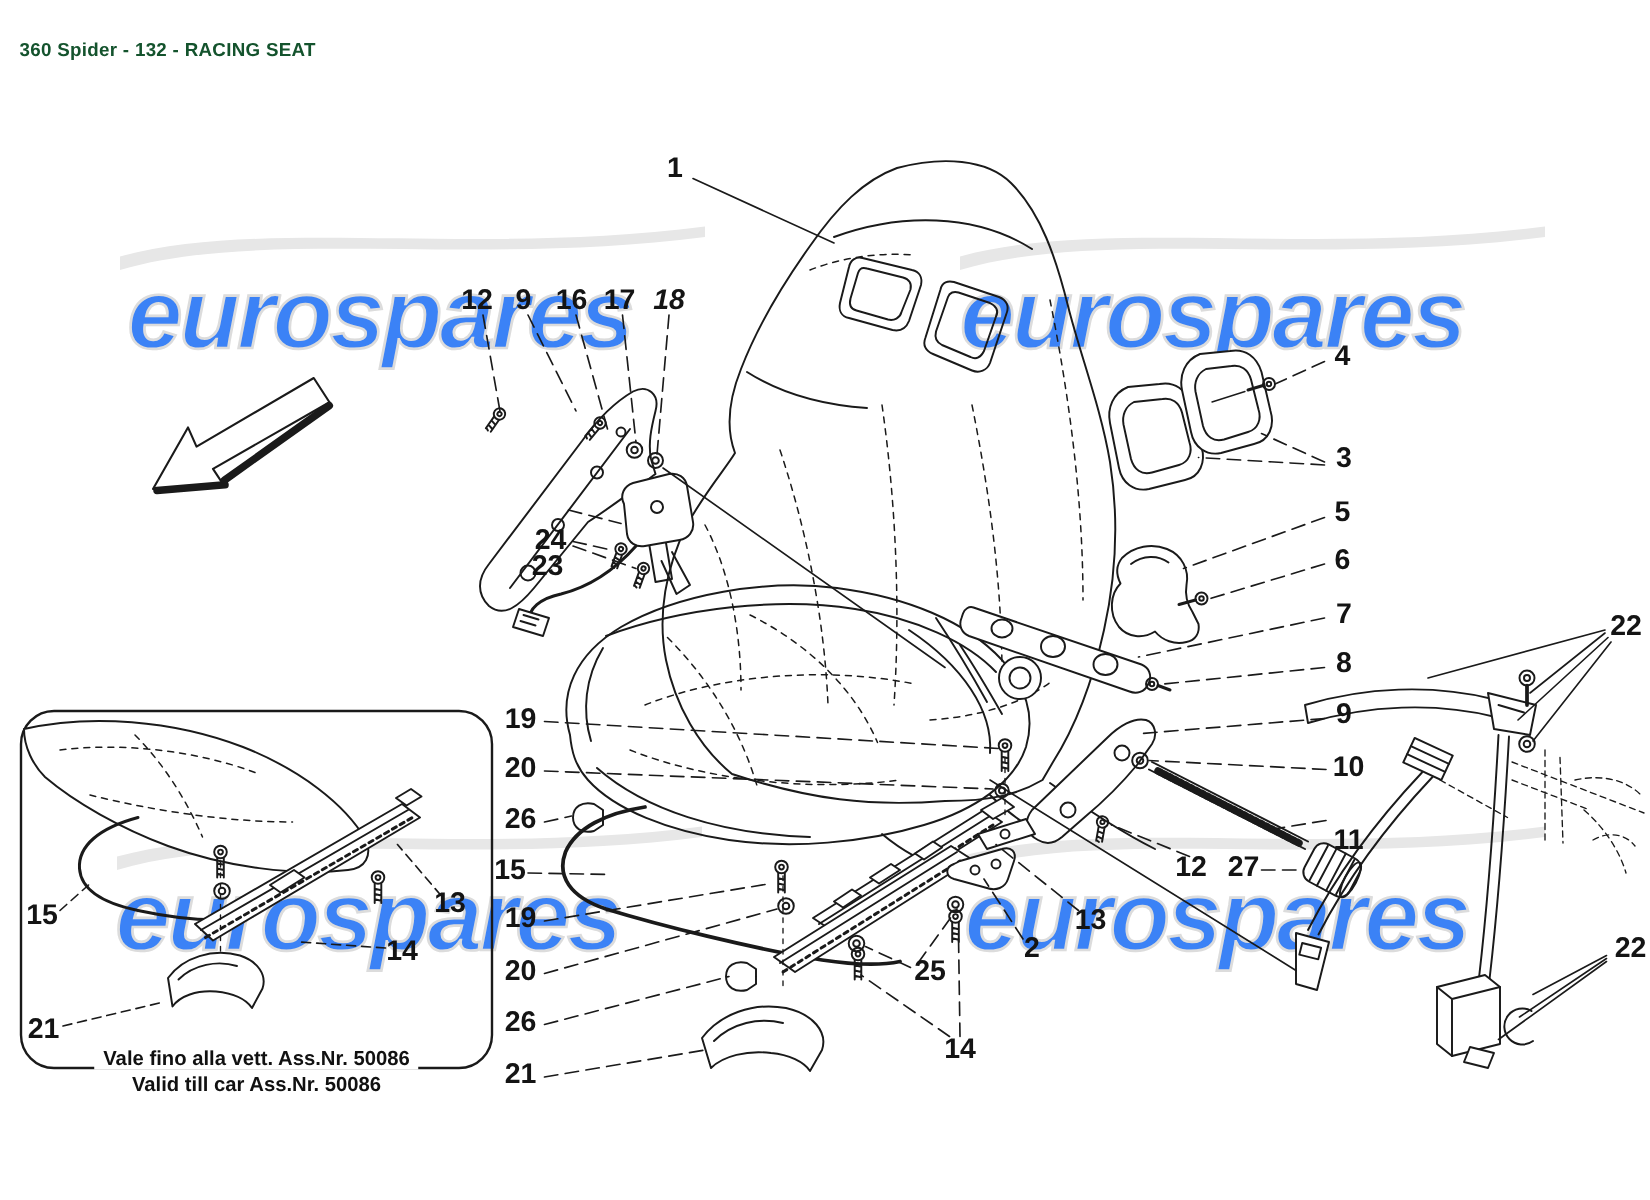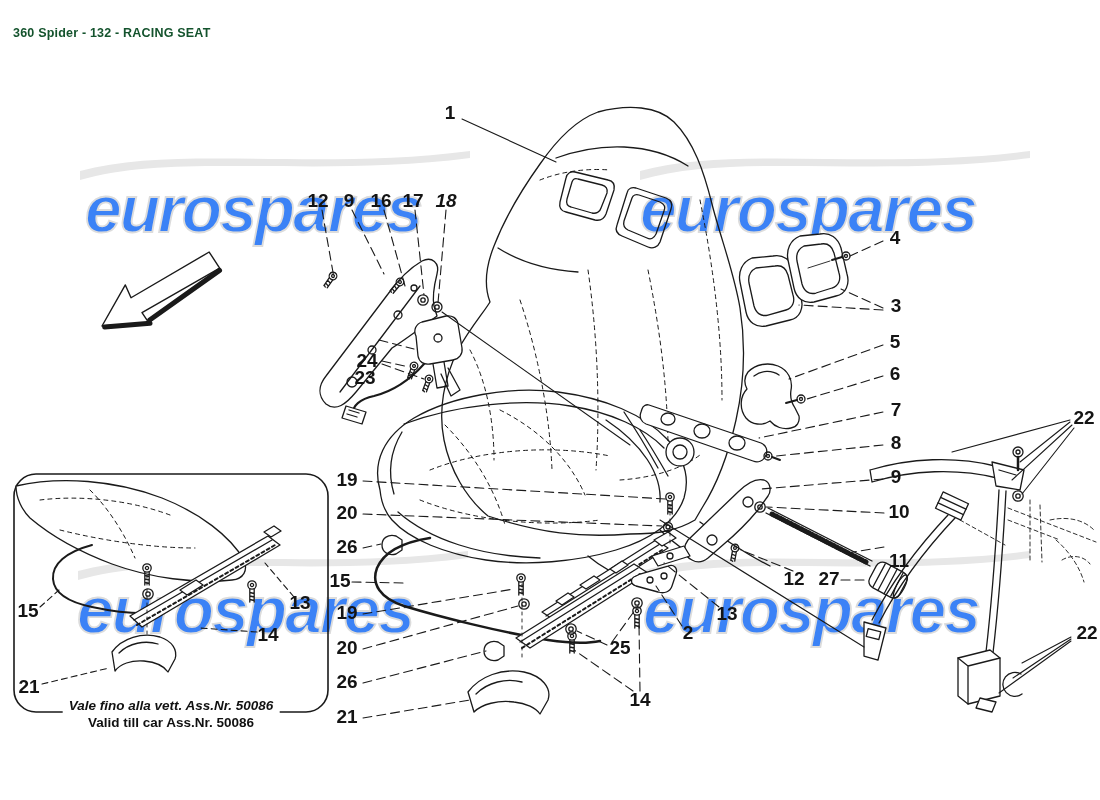--- a/index.html
+++ b/index.html
@@ -13,21 +13,21 @@
   .wm1{left:85px;top:176px;}
   .wm2{left:640px;top:176px;}
   .wm3{left:77px;top:577px;}
   .wm4{left:643px;top:577px;}
   svg.diagram{position:absolute;left:0;top:0;}
   .callout-layer{position:absolute;left:0;top:0;width:1100px;height:800px;pointer-events:none;}
   .callout{position:absolute;transform:translate(-50%,-50%);font:700 19px "Liberation Sans",sans-serif;
            color:#141414;white-space:nowrap;}
   .caption{position:absolute;left:171px;transform:translateX(-50%);font:700 13.5px "Liberation Sans",sans-serif;
            color:#111;background:#fff;padding:0 6px;white-space:nowrap;}
-  .caption.l1{top:698px;font-style:italic;}
+  .caption.l1{top:698px;}
   .caption.l2{top:715px;}
 </style>
 </head>
 <body>
 
 <div class="stage">
 
   <div class="wm wm1">eurospares</div>
   <div class="wm wm2">eurospares</div>
   <div class="wm wm3">eurospares</div>

